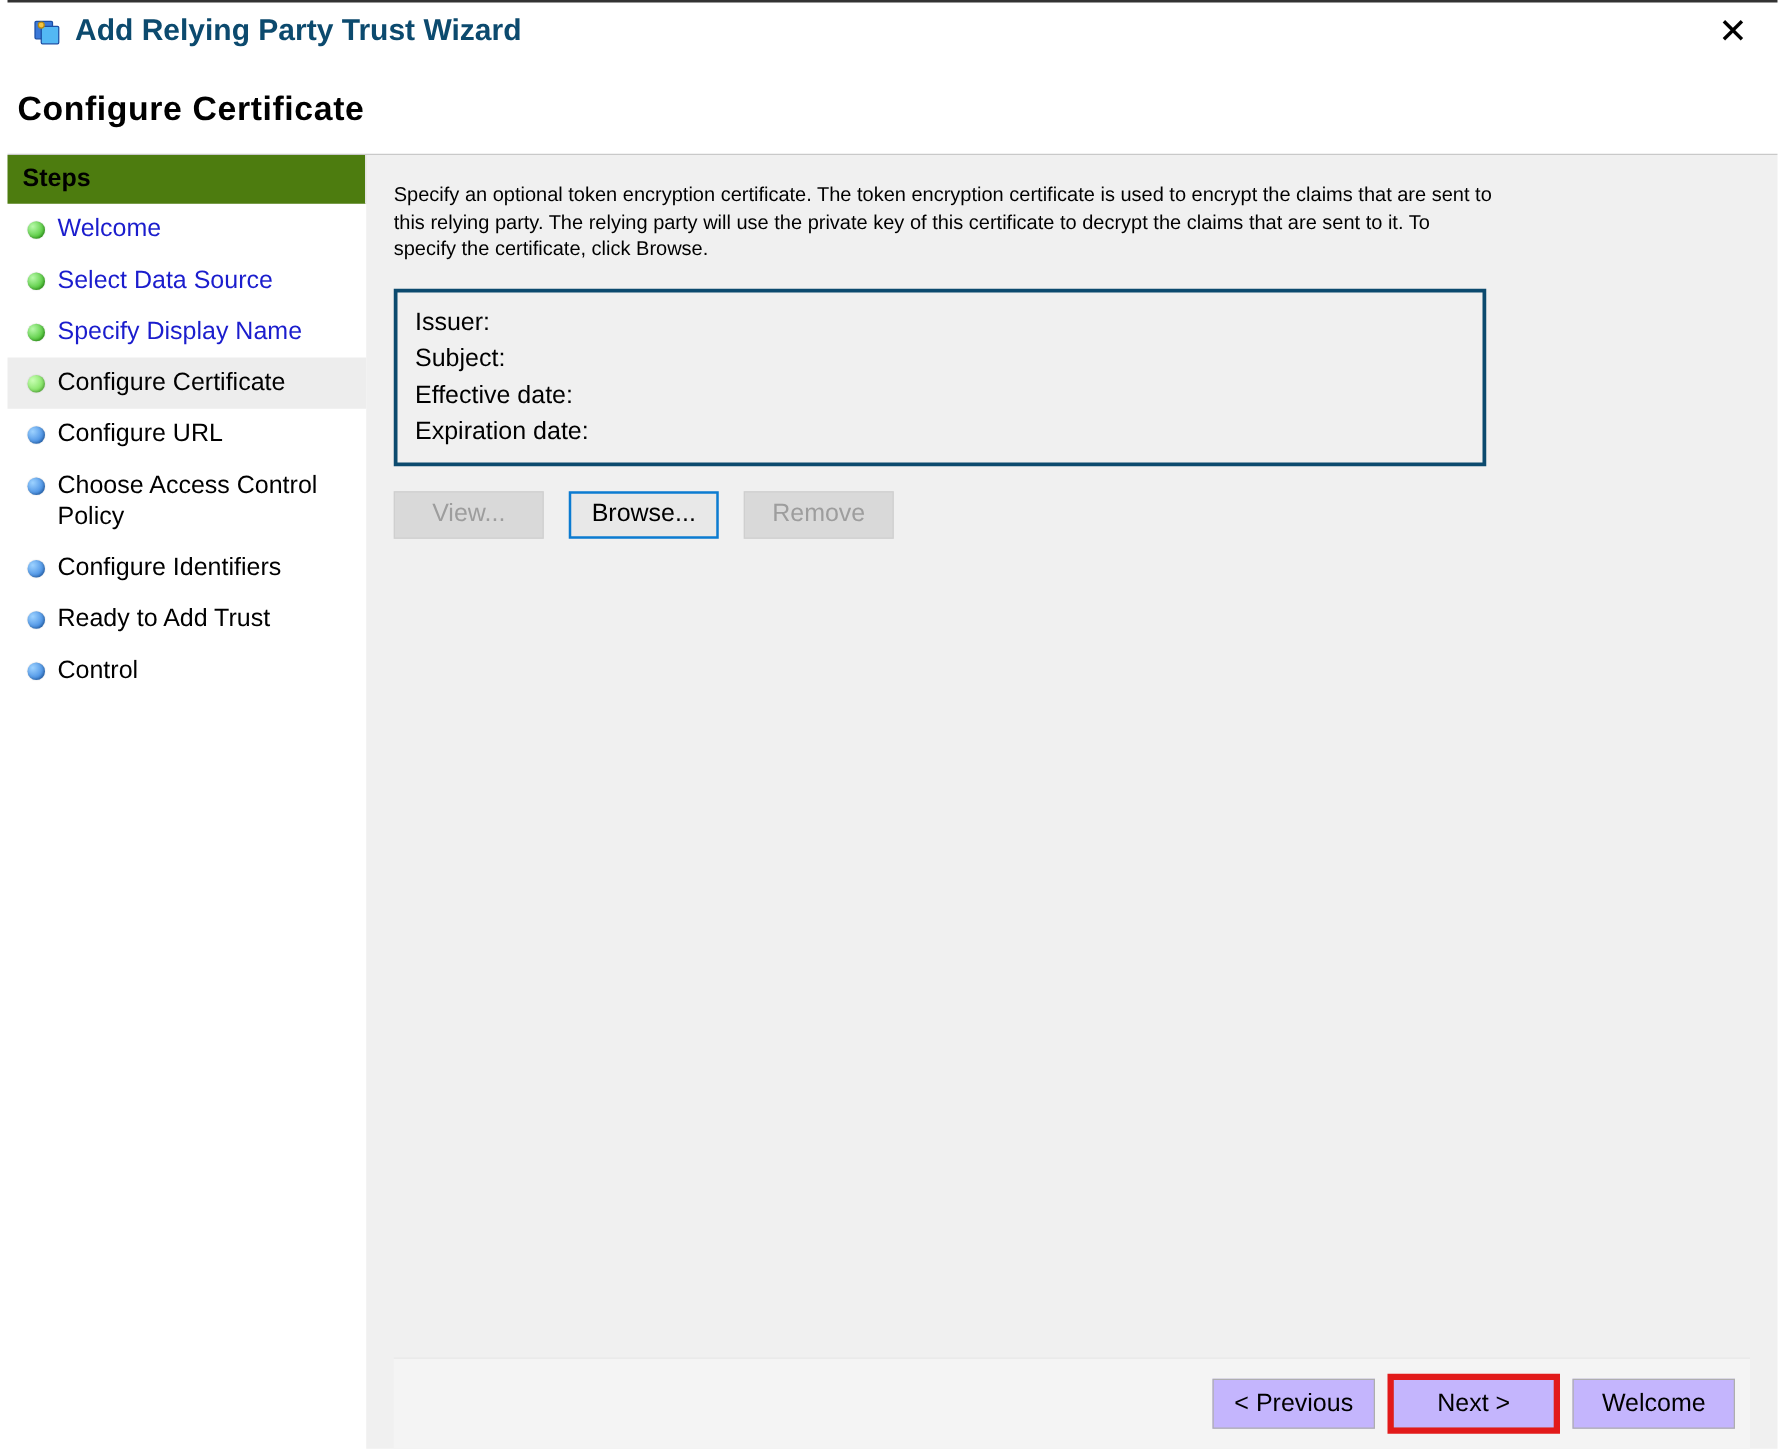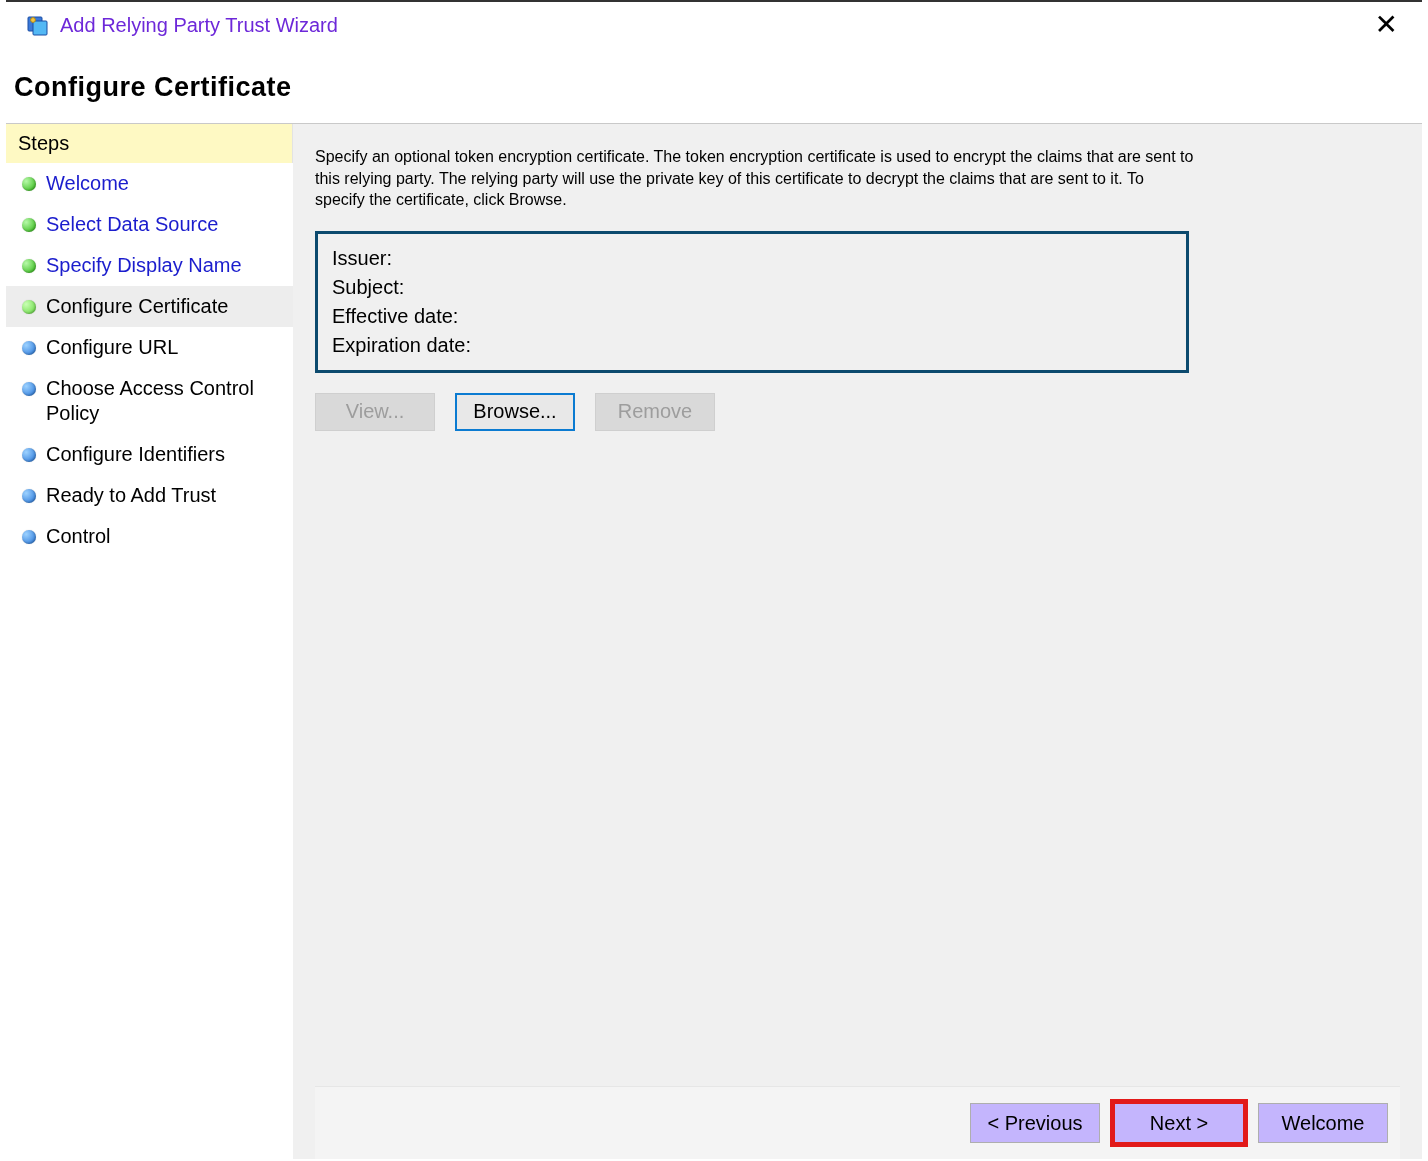--- a/index.html
+++ b/index.html
@@ -25,21 +25,21 @@
     margin: 0 6px;
   }
   .titlebar .icon-wrap {
     width: 28px;
     height: 28px;
     margin-right: 8px;
     display: flex;
     align-items: center;
     justify-content: center;
   }
-  .titlebar .title-text { font-size: 20px; color: #6d28d9; }
+  .titlebar .title-text { font-size: 24px; color: #0c4a6e; font-weight: bold; }
   .titlebar .close {
     margin-left: auto;
     font-size: 28px;
     line-height: 1;
     font-family: Arial, sans-serif;
     color: #000;
     padding: 0 6px;
     cursor: pointer;
   }
 
@@ -63,22 +63,22 @@
 
   
   .sidebar {
     width: 287px;
     box-sizing: border-box;
     background: #ffffff;
     border-right: 0;
     padding-bottom: 8px;
   }
   .sidebar-header {
-    background: #fef9c3;
-    font-weight: 400;
+    background: #4d7c0f;
+    font-weight: 700;
     font-size: 20px;
     padding: 8px 12px 8px 12px;
     border-right: 1px solid #e3e3e3;
   }
   .steps-list {
     list-style: none;
     margin: 0;
     padding: 0;
   }
   .steps-list li {

